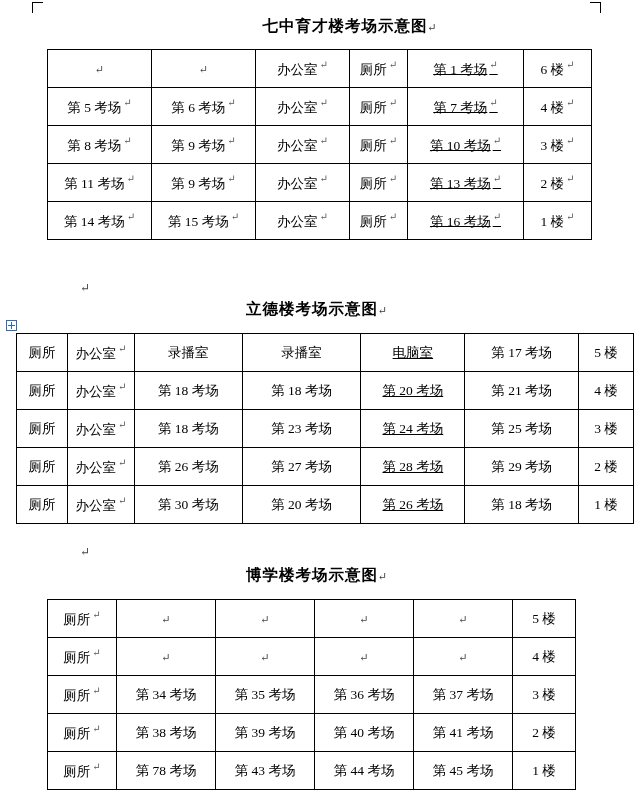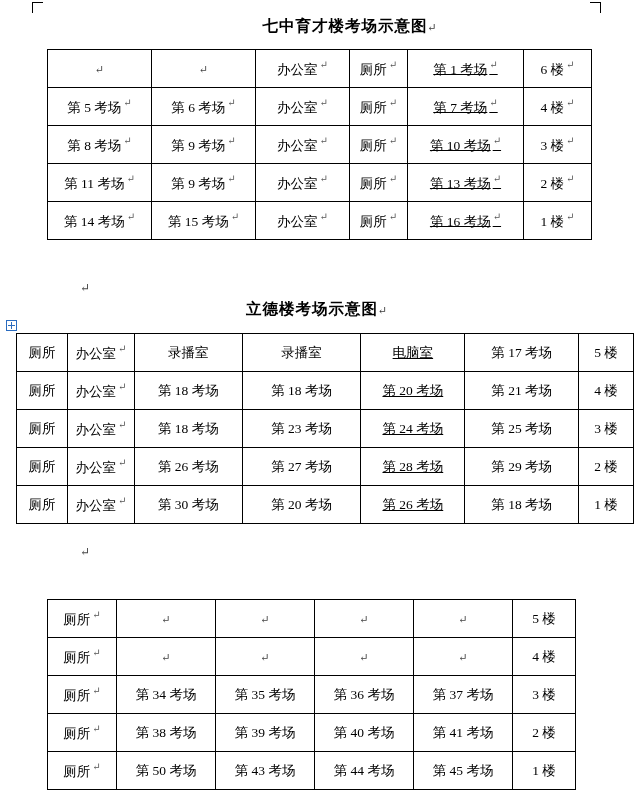--- a/index.html
+++ b/index.html
@@ -249,20 +249,23 @@
           <td class="c4"><span>第 26 考场</span></td>
           <td class="c5"><span>第 18 考场</span></td>
           <td class="c6"><span>1 楼</span></td>
         </tr>
       </tbody>
     </table>
   </div>
 
   <div class="para-mark" id="mark-after-t2">↵</div>
 
+  <div class="section-title" id="title3">
+    <span>博学楼考场示意图</span><span class="pilcrow">↵</span>
+  </div>
 
   <div id="table3-wrap">
     <table class="grid" id="table3">
       <tbody>
         <tr>
           <td class="c0"><span>厕所</span><span class="cellmark">↵</span></td>
           <td class="c1"><span class="empty-mark">↵</span></td>
           <td class="c2"><span class="empty-mark">↵</span></td>
           <td class="c3"><span class="empty-mark">↵</span></td>
           <td class="c4"><span class="empty-mark">↵</span></td>
@@ -287,21 +290,21 @@
         <tr>
           <td class="c0"><span>厕所</span><span class="cellmark">↵</span></td>
           <td class="c1"><span>第 38 考场</span></td>
           <td class="c2"><span>第 39 考场</span></td>
           <td class="c3"><span>第 40 考场</span></td>
           <td class="c4"><span>第 41 考场</span></td>
           <td class="c5"><span>2 楼</span></td>
         </tr>
         <tr>
           <td class="c0"><span>厕所</span><span class="cellmark">↵</span></td>
-          <td class="c1"><span>第 50 考场</span></td>
+          <td class="c1"><span>第 78 考场</span></td>
           <td class="c2"><span>第 43 考场</span></td>
           <td class="c3"><span>第 44 考场</span></td>
           <td class="c4"><span>第 45 考场</span></td>
           <td class="c5"><span>1 楼</span></td>
         </tr>
       </tbody>
     </table>
   </div>
 
 </div>

